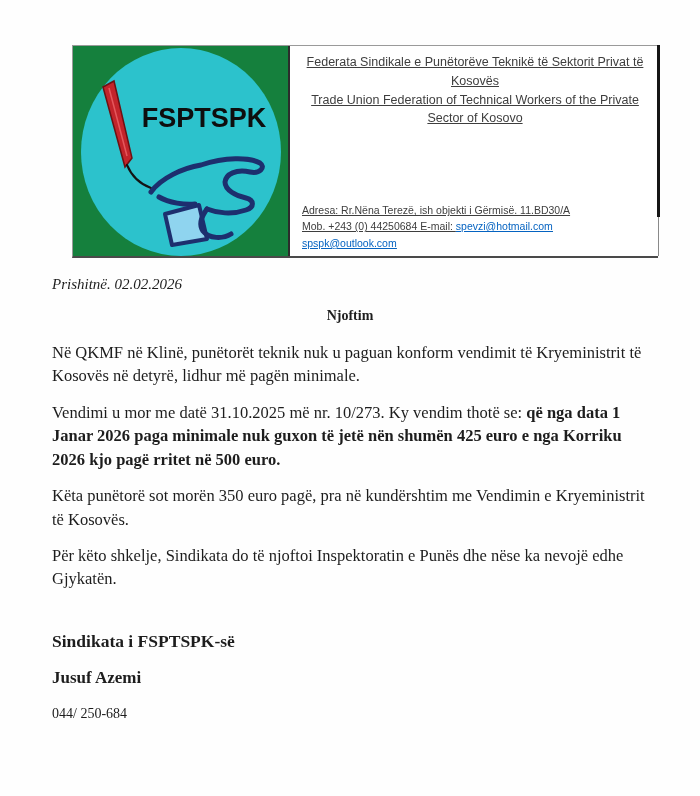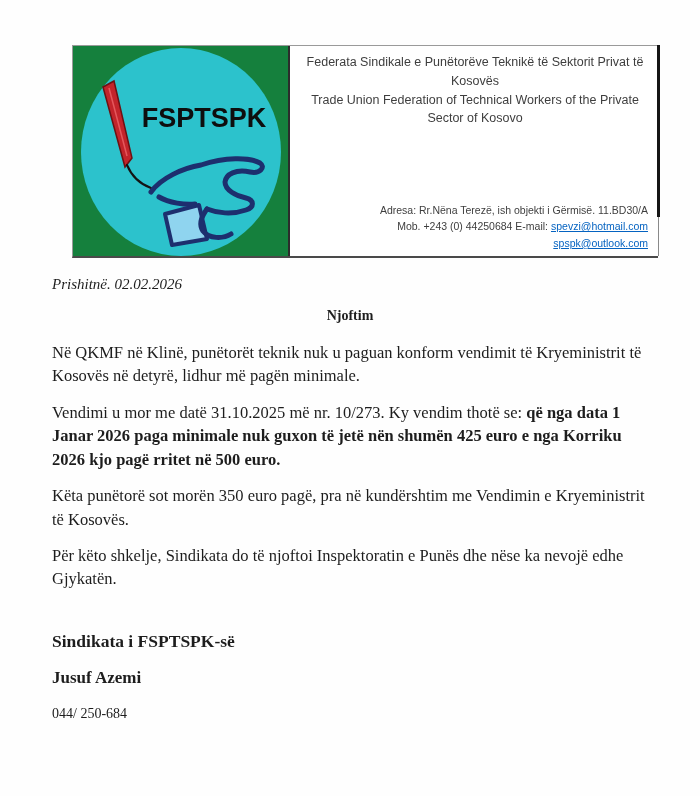--- a/index.html
+++ b/index.html
@@ -55,25 +55,26 @@
   }
   .info-cell {
     flex: 1;
     border-left: 2px solid #2c2c2c;
     display: flex;
     flex-direction: column;
     justify-content: space-between;
     padding: 7px 10px 5px 12px;
     font-family: "Liberation Sans", sans-serif;
     color: #3e3e3e;
+    text-decoration: underline;
   }
   .org-names { text-align: center; font-size: 12.5px; line-height: 1.5; }
   .org-name-sq { }
   .org-name-en { }
-  .contact-block { font-size: 10.5px; line-height: 1.55; color: #3e3e3e; text-align: right; }
+  .contact-block { font-size: 10.5px; line-height: 1.55; color: #3e3e3e; }
   .contact-block a { color: #0563c1; text-decoration: underline; }
 
   
   .doc-body {
     position: absolute;
     left: 52px;
     top: 276px;
     width: 596px;
   }
   .date-line {

